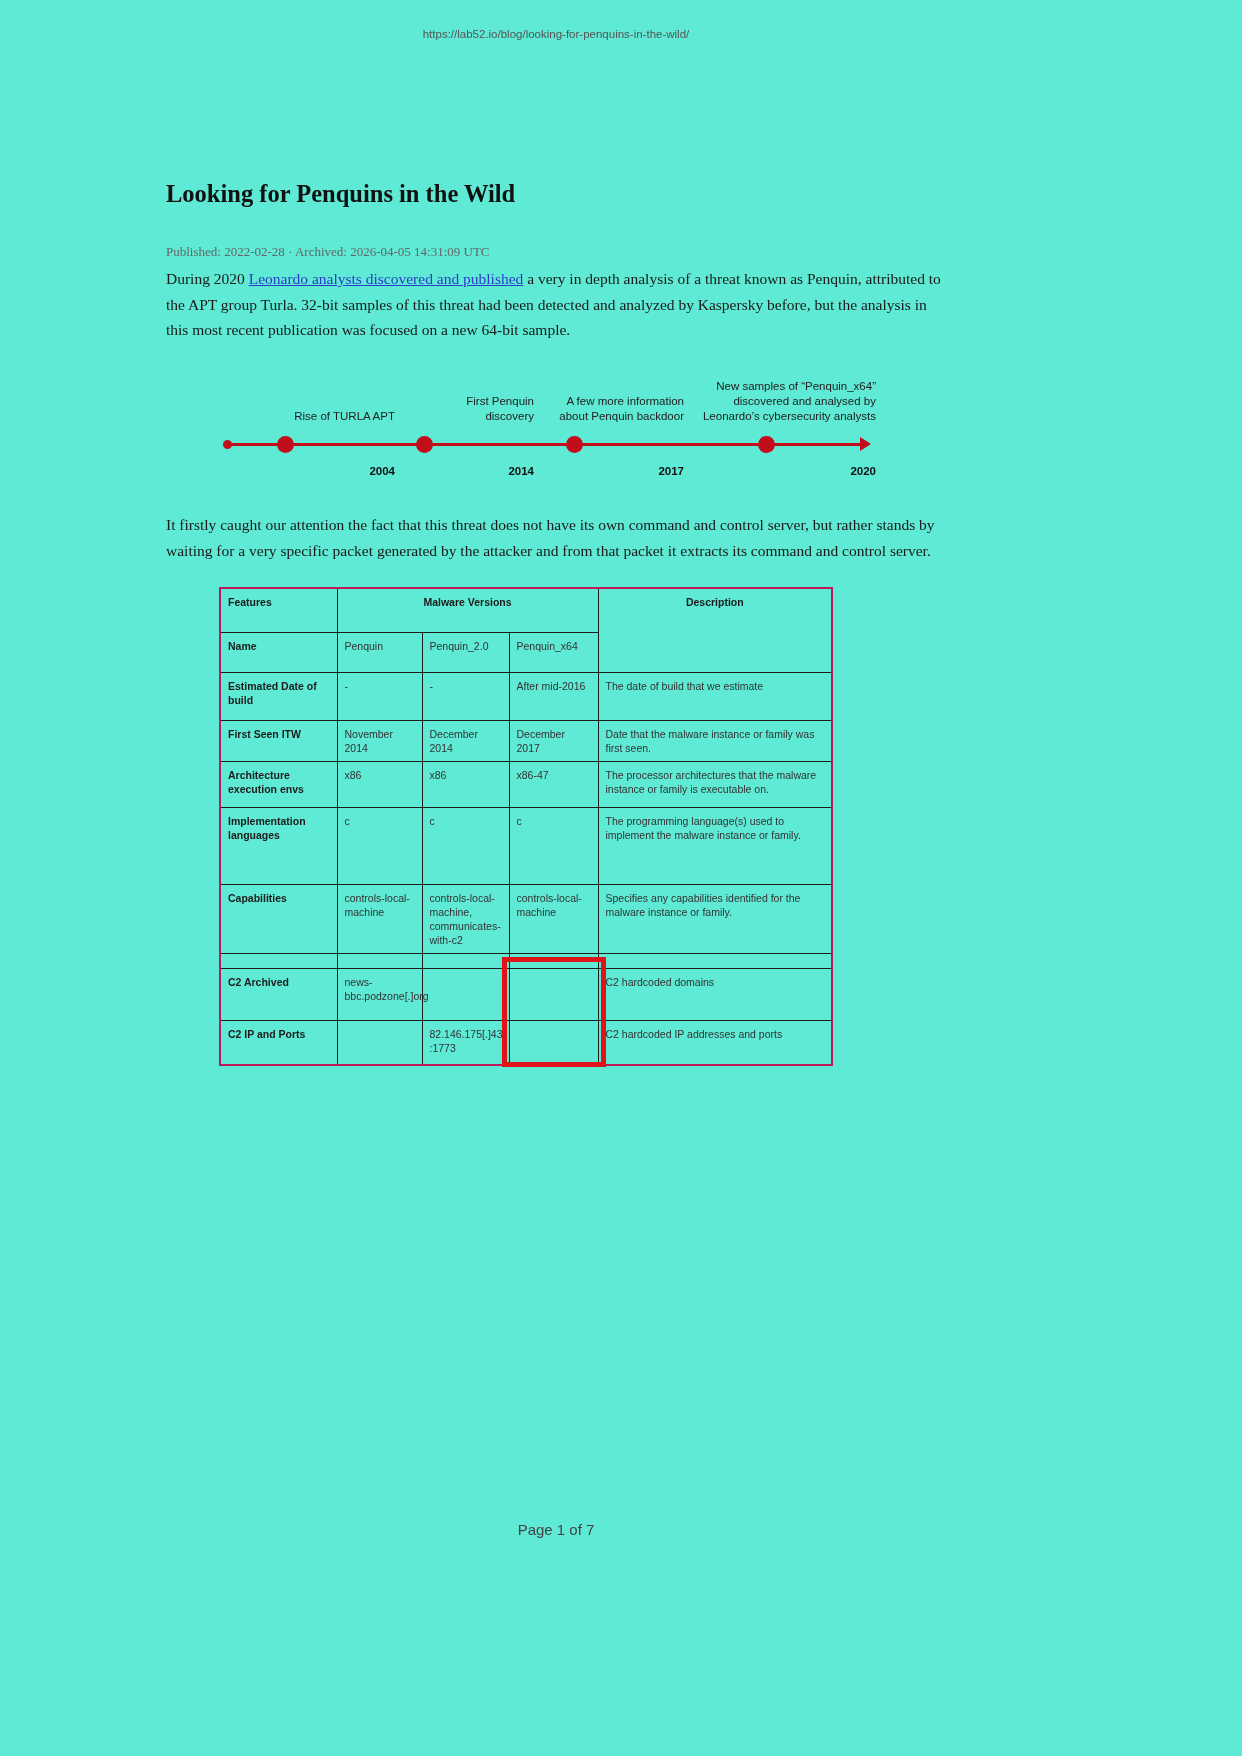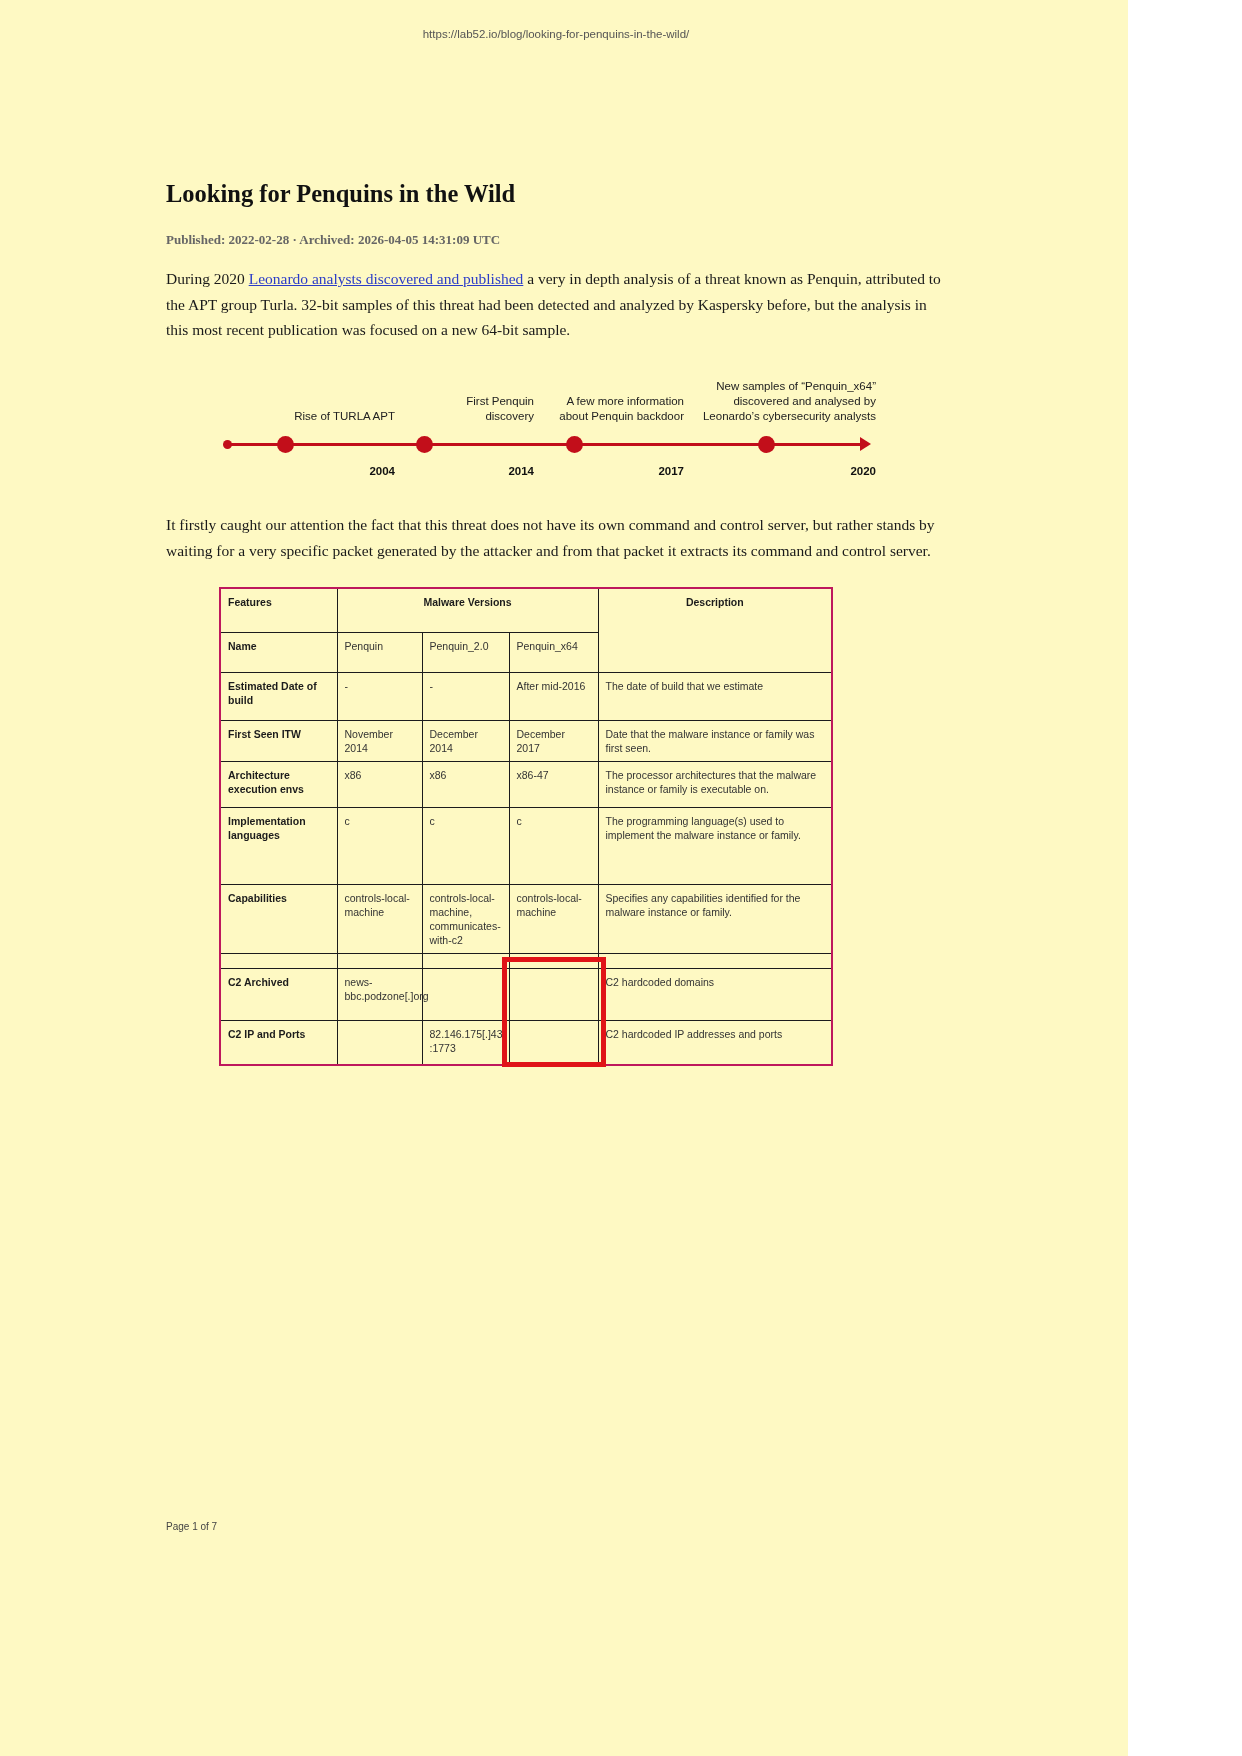--- a/index.html
+++ b/index.html
@@ -1,42 +1,42 @@
 <!DOCTYPE html>
 <html><head>
 <meta charset="utf-8">
 <style>
   * { margin: 0; padding: 0; box-sizing: border-box; }
   html, body { background: #ffffff; }
   #page {
     position: relative;
-    width: 1128px;
+    width: 1242px;
     height: 1756px;
-    background: #fef9c3;
+    background: #5eead4;
     overflow: hidden;
     font-family: "Liberation Serif", serif;
     color: #1a1a1a;
   }
   .content-col { position: absolute; left: 166px; width: 780px; }
 
   .archive-url {
     position: absolute; top: 28px; left: 166px; width: 780px;
     text-align: center;
     font-family: "Liberation Sans", sans-serif;
     font-size: 11.5px; color: #555;
   }
 
   .article-title {
     position: absolute; top: 180px;
     font-size: 24.5px; font-weight: bold; color: #111;
     font-family: "Liberation Serif", serif;
   }
   .meta-line {
-    position: absolute; top: 232px;
-    font-size: 13px; color: #666; font-weight: bold;
+    position: absolute; top: 244px;
+    font-size: 13px; color: #666;
   }
   .para {
     position: absolute;
     font-size: 15.5px; line-height: 25.5px; color: #1a1a1a;
   }
   .para-1 { top: 266px; }
   .para-2 { top: 512px; }
   .para-3 { top: 1095px; }
   a.inline-link { text-decoration: underline; cursor: pointer; }
 
@@ -90,23 +90,23 @@
   .col-v3 { width: 89px; } .col-desc { width: 234px; }
   .highlight-box {
     position: absolute; left: 283px; top: 370px;
     width: 104px; height: 110px;
     border: 5px solid #e01418;
     z-index: 3;
   }
 
   .page-footer {
     position: absolute; top: 1521px; left: 166px; width: 780px;
-    text-align: left;
+    text-align: center;
     font-family: "Liberation Sans", sans-serif;
-    font-size: 10px; color: #444;
+    font-size: 15px; color: #444;
   }
 </style>
 </head>
 <body>
 
 <div id="page">
 
   <div class="archive-url">https://lab52.io/blog/looking-for-penquins-in-the-wild/</div>
 
   <h1 class="article-title content-col">Looking for Penquins in the Wild</h1>

